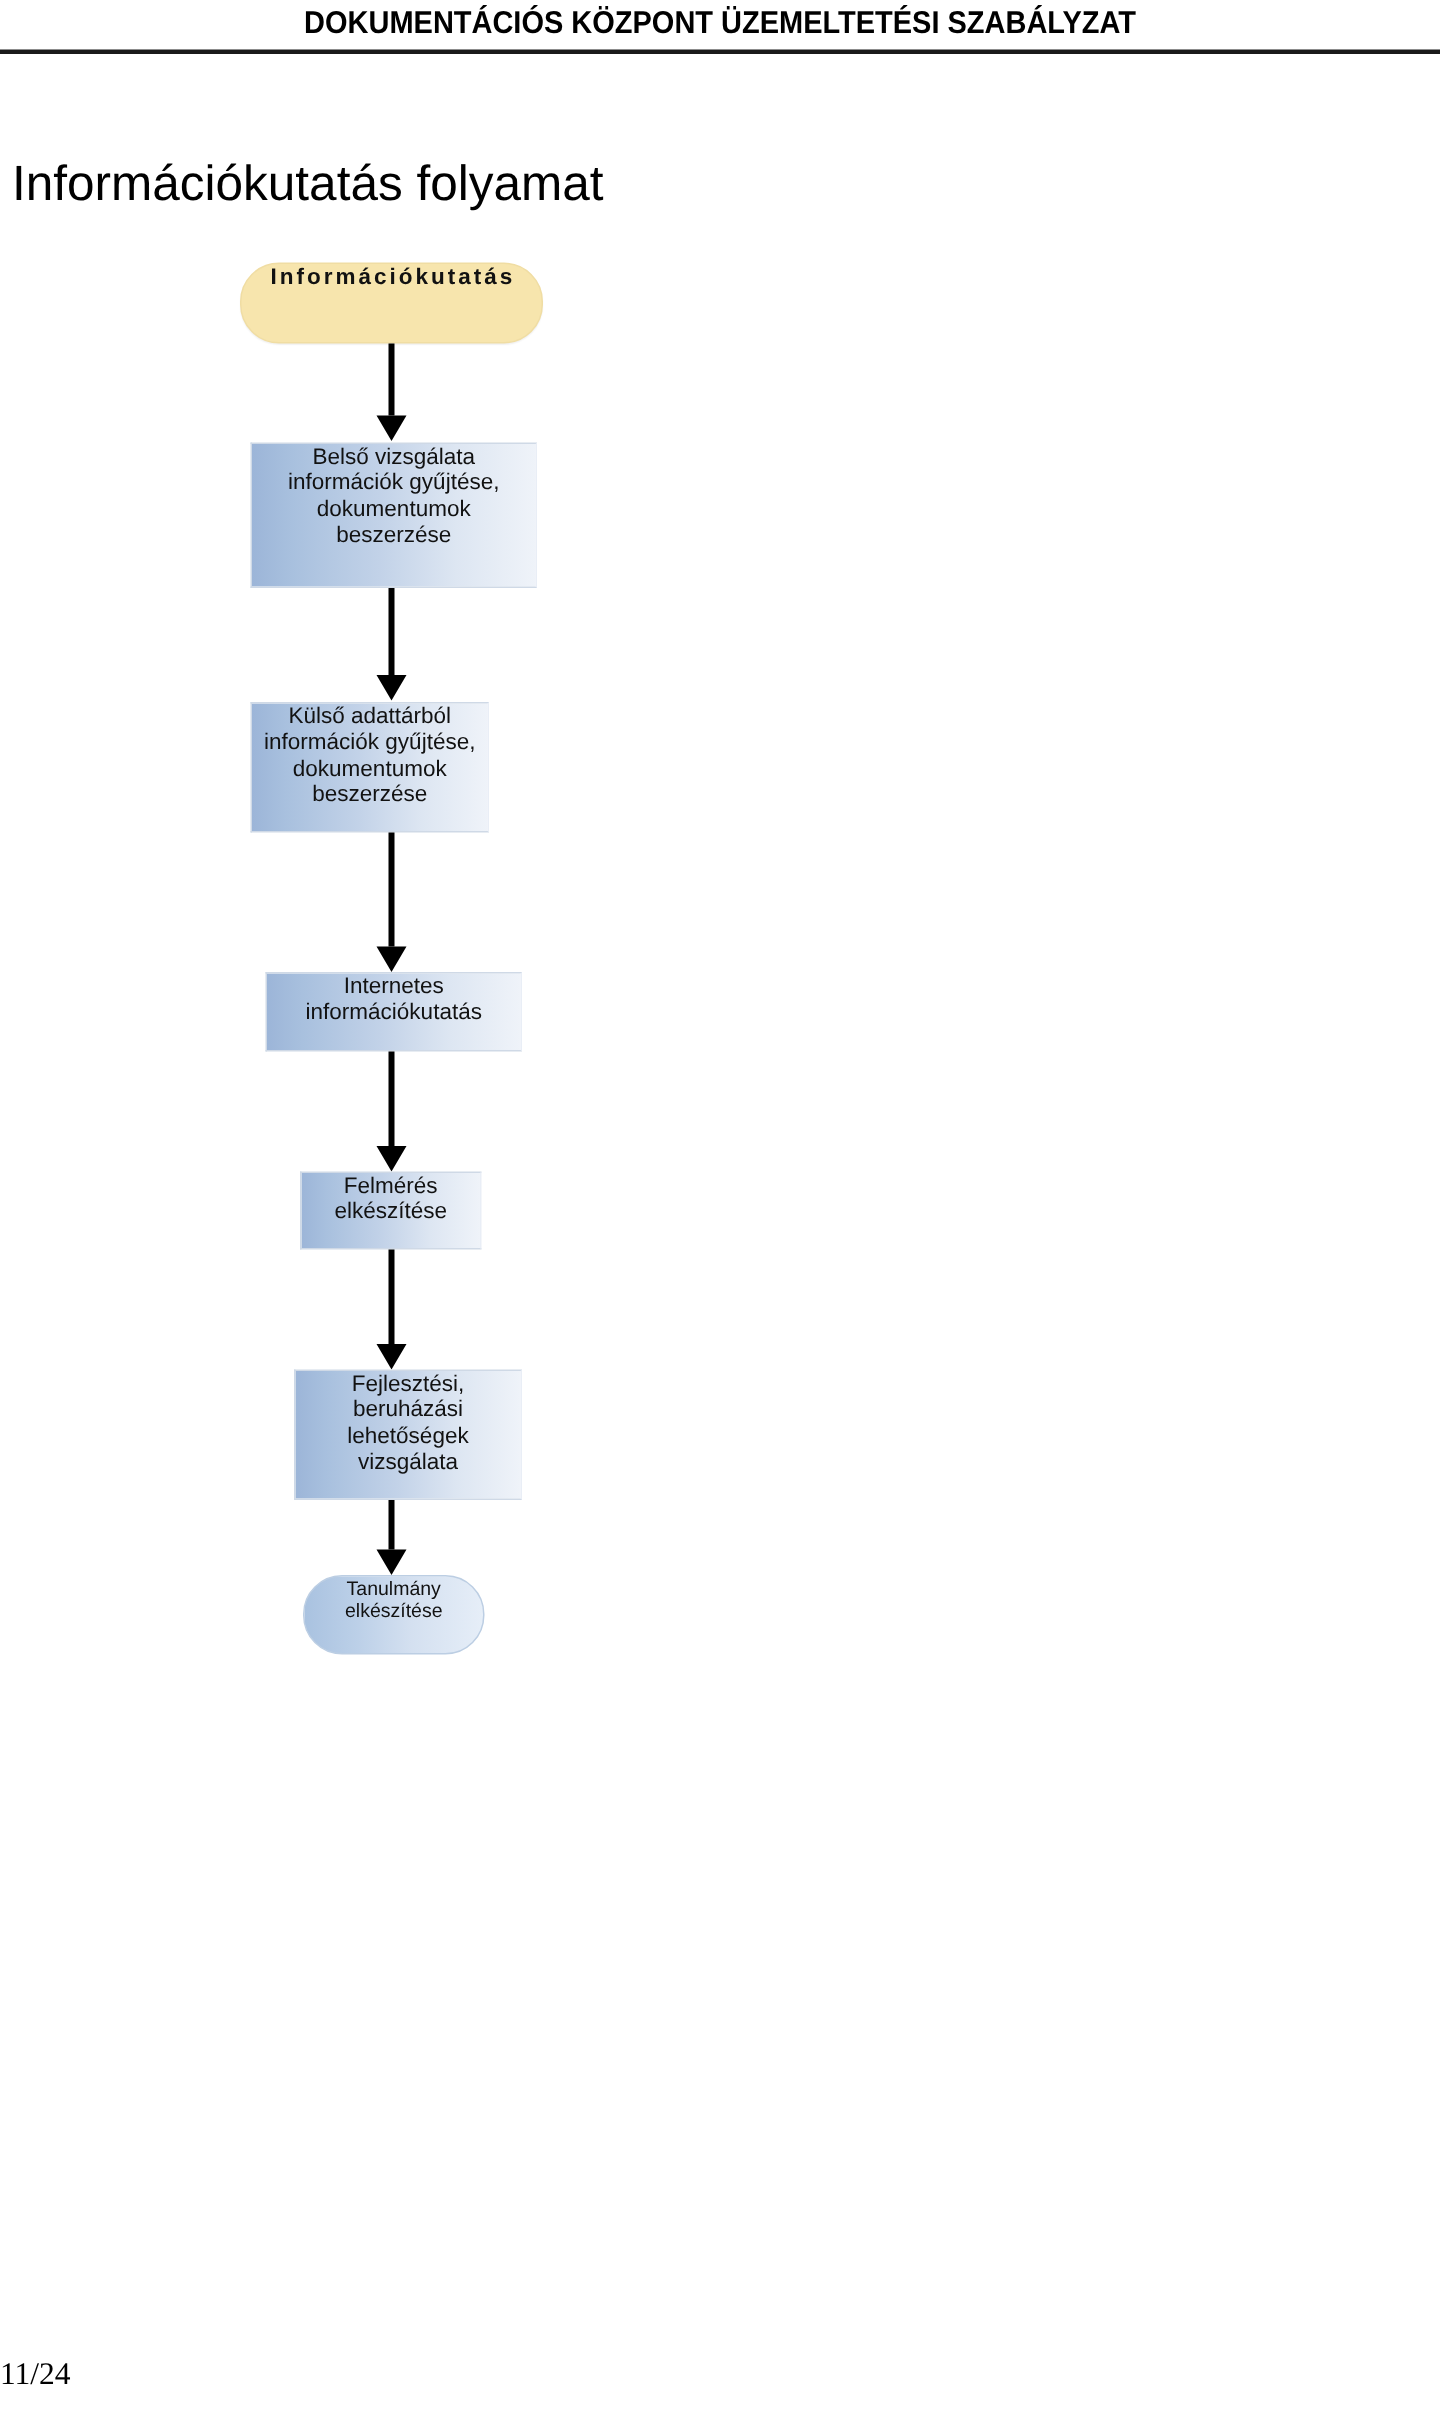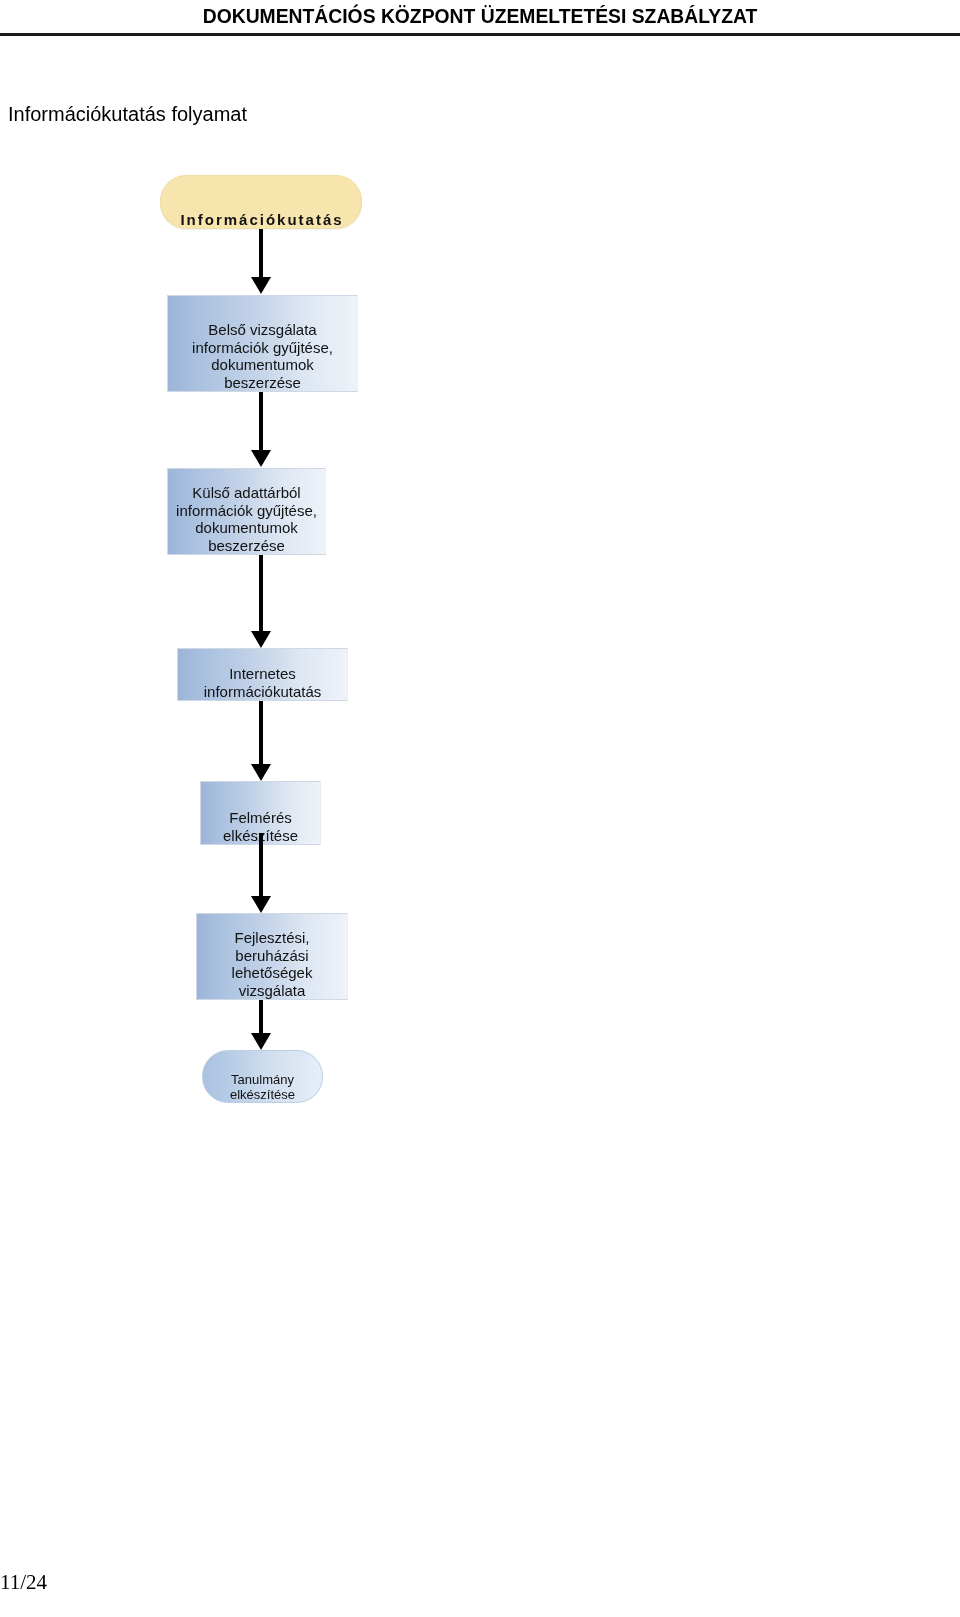--- a/index.html
+++ b/index.html
@@ -45,40 +45,40 @@
     width: 960px;
     height: 0;
     border-top: 3px solid #1a1a1a;
   }
 
   
   .section-title {
     position: absolute;
     left: 8px;
     top: 103px;
-    font-size: 20px;
+    font-size: 33px;
     font-weight: 400;
     color: #000000;
     white-space: nowrap;
   }
 
   
   .flowchart {
     position: absolute;
     left: 0;
     top: 0;
     width: 960px;
     height: 1617px;
   }
 
   .node {
     position: absolute;
     box-sizing: border-box;
     display: flex;
-    align-items: flex-end;
+    align-items: flex-start;
     justify-content: center;
     text-align: center;
     color: #121212;
     line-height: 1.16;
   }
 
   
   .node-start {
     background: #f7e5ad;
     border-radius: 26px;
@@ -196,21 +196,21 @@
   <div class="node node-process" style="left:177px; top:648px; width:171px; height:53px;">
     <span class="node-label">Internetes
 információkutatás</span>
   </div>
 
   <div class="connector" style="left:251px; top:701px; height:80px;">
     <div class="shaft" style="height:63px;"></div>
     <div class="head" style="top:63px;"></div>
   </div>
 
-  <div class="node node-process" style="left:200px; top:781px; width:121px; height:64px;">
+  <div class="node node-process" style="left:200px; top:781px; width:121px; height:52px;">
     <span class="node-label">Felmérés
 elkészítése</span>
   </div>
 
   <div class="connector" style="left:251px; top:833px; height:80px;">
     <div class="shaft" style="height:63px;"></div>
     <div class="head" style="top:63px;"></div>
   </div>
 
   <div class="node node-process" style="left:196px; top:913px; width:152px; height:87px;">

